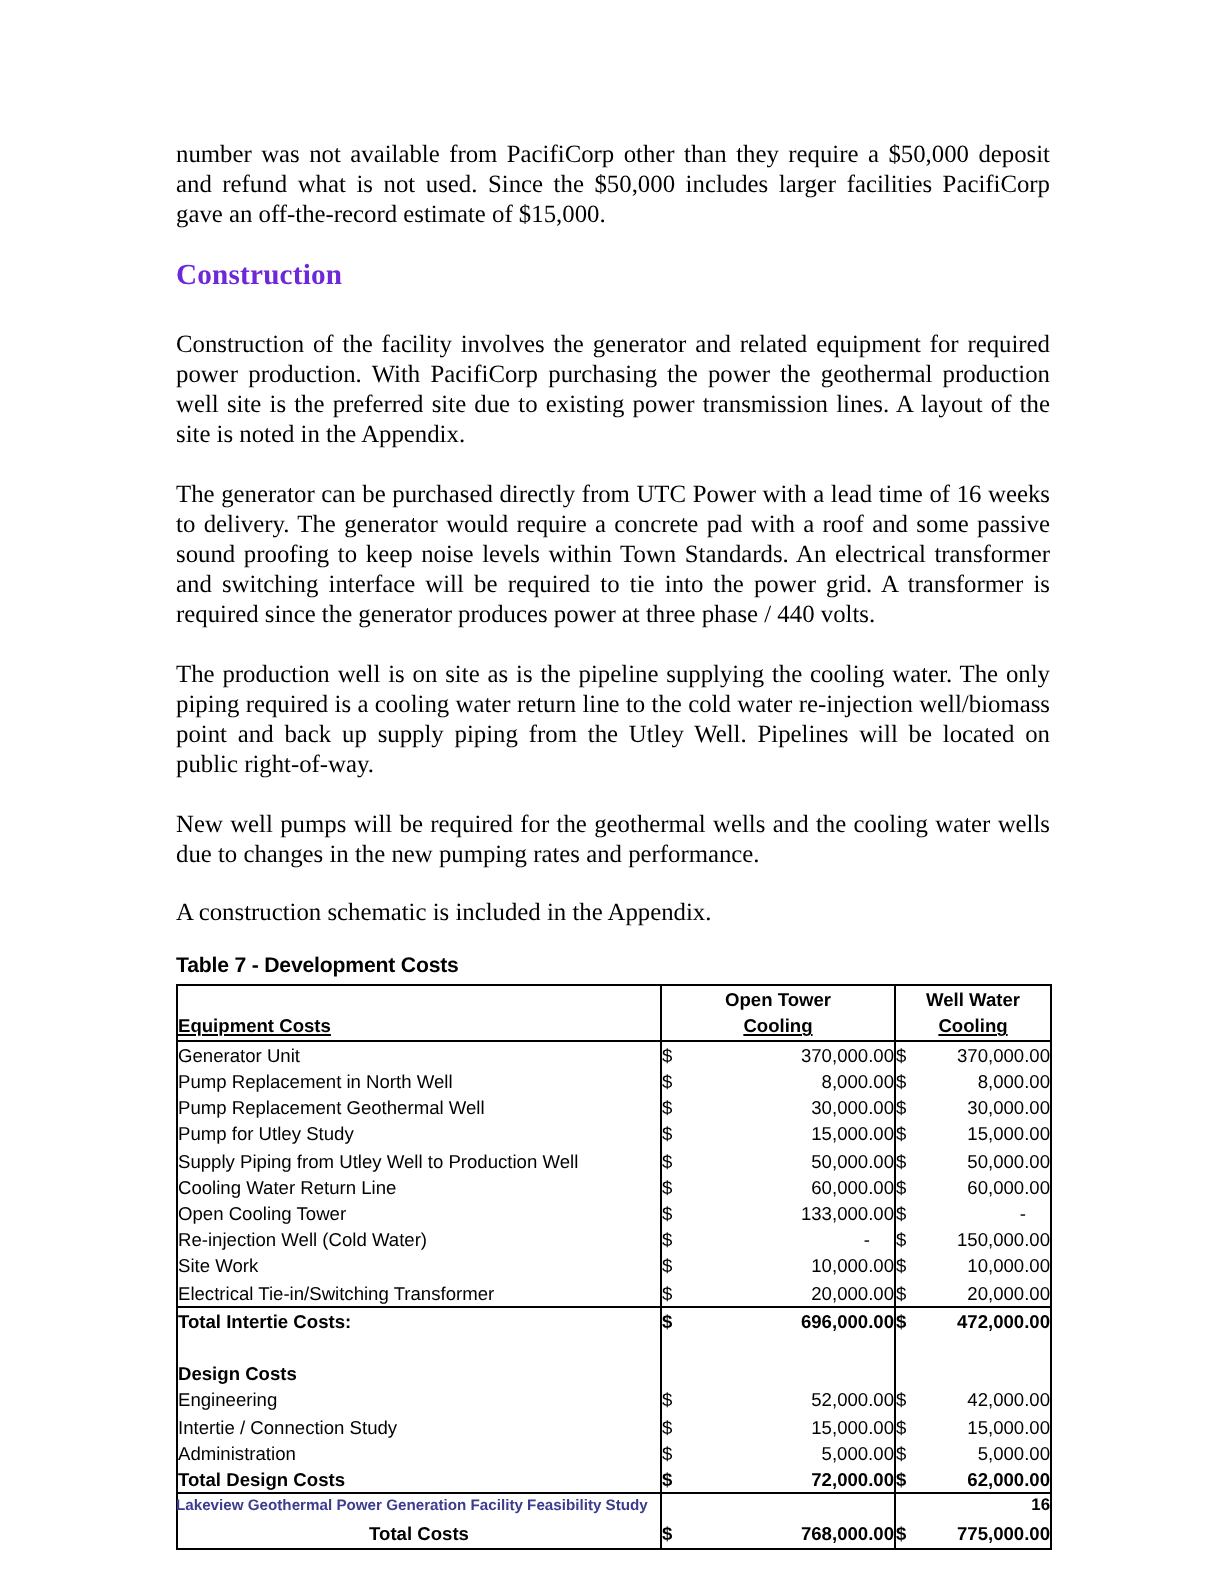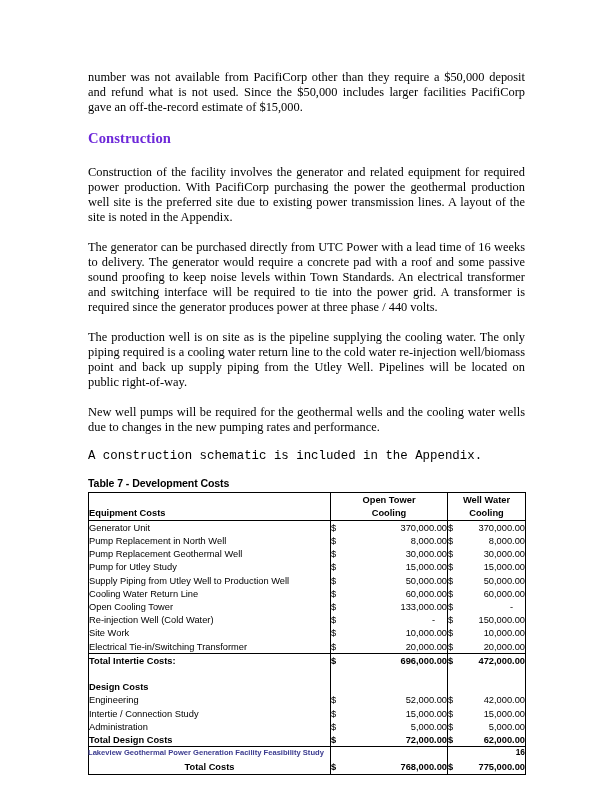--- a/index.html
+++ b/index.html
@@ -35,21 +35,20 @@
     font-size: 12.4px;
     line-height: 15.1px;
     text-align: justify;
     margin: 0 0 14.5px 0;
     color: #000;
     -webkit-hyphens: none;
     hyphens: none;
   }
   p.body-par.tight {
     margin-bottom: 13px;
-    font-family: Liberation Mono, monospace;
   }
 
   h2.section-heading {
     font-family: "Liberation Serif", "DejaVu Serif", serif;
     font-size: 14.6px;
     font-weight: bold;
     color: #6d28d9;
     margin: 0 0 18px 0;
     letter-spacing: 0.1px;
   }
@@ -119,21 +118,21 @@
     font-weight: bold;
     vertical-align: bottom;
   }
   tr.hdr-row1 td { height: 13px; }
   tr.hdr-row2 td { height: 14px; }
   td.hdr-label {
     font-weight: bold;
     padding-left: 3px;
     vertical-align: bottom;
   }
-  .hdr-underline td { border-bottom: 1.2px solid #000; }
+  .hdr-underline td { border-bottom: 1.2px solid #000; text-decoration: underline; }
   .rule-under td { border-bottom: 1px solid #000; }
 
   td.blank { height: 13.2px; }
 
   td.total-costs-lbl {
     font-weight: bold;
     text-align: center;
     padding-left: 44px;
   }
 

